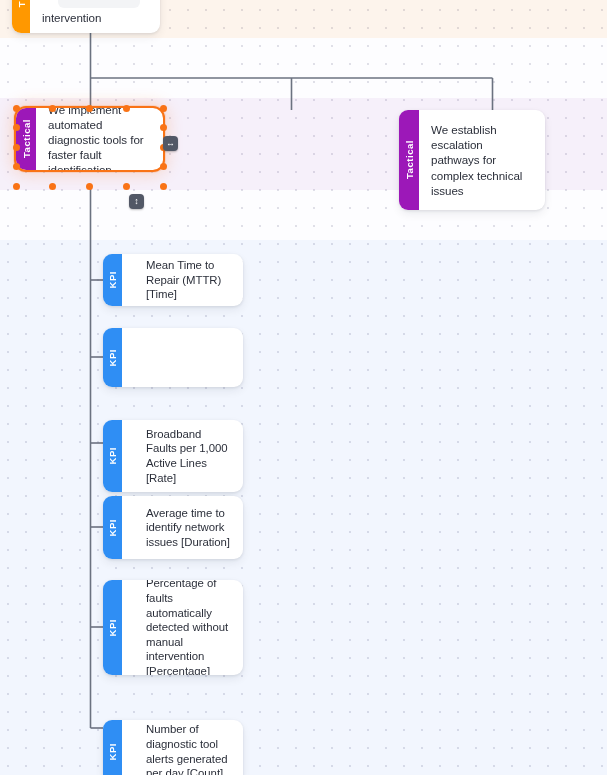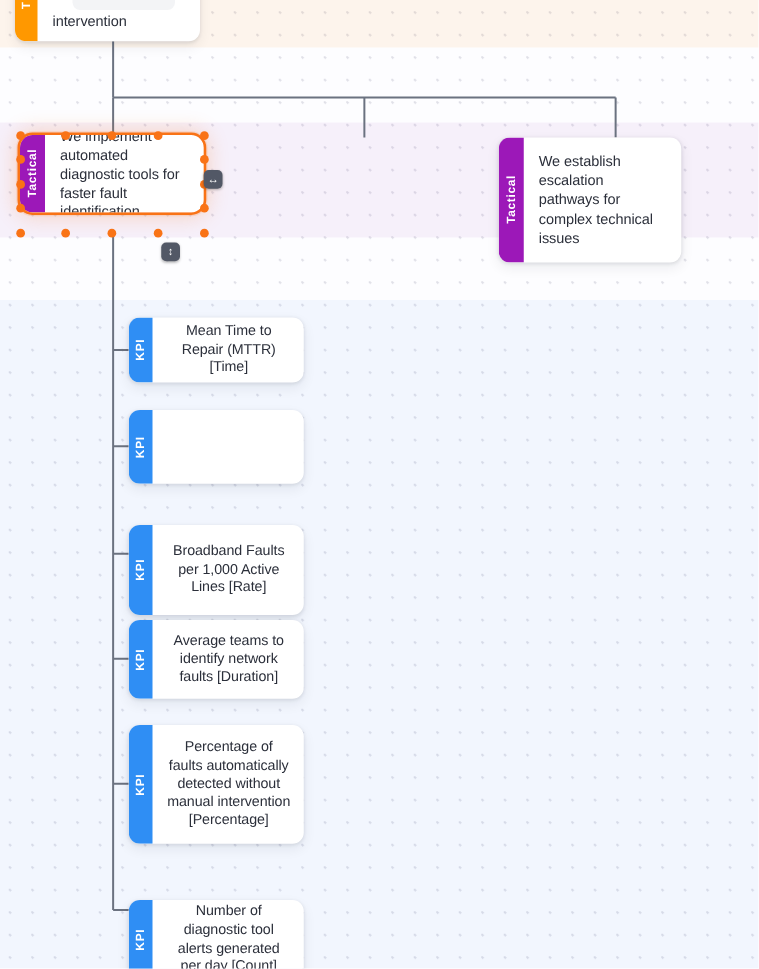--- a/index.html
+++ b/index.html
@@ -124,21 +124,21 @@
     text-align: center;
     z-index: 9;
     box-shadow: 0 1px 2px rgba(0,0,0,.25);
   }
 
   
   .kpi {
     left: 103px;
     width: 140px;
   }
-  .kpi .node-body { padding: 8px 10px 8px 11px; text-align: center; }
+  .kpi .node-body { padding: 8px 10px 8px 24px; }
   .kpi .node-body p { font-size: 11.4px; line-height: 14.6px; }
 
   #kpi-1 { top: 254px; height: 52px; }
   #kpi-2 { top: 328px; height: 59px; }
   #kpi-3 { top: 420px; height: 72px; }
   #kpi-4 { top: 496px; height: 63px; }
   #kpi-5 { top: 580px; height: 95px; }
   #kpi-6 { top: 720px; height: 63px; }
 
   
@@ -260,21 +260,21 @@
     <div class="node-body">
       <p>Broadband Faults per 1,000 Active Lines [Rate]</p>
     </div>
   </div>
 
   <div class="node kpi" id="kpi-4">
     <div class="node-accent acc-kpi">
       <span>KPI</span>
     </div>
     <div class="node-body">
-      <p>Average teams to identify network faults [Duration]</p>
+      <p>Average time to identify network issues [Duration]</p>
     </div>
   </div>
 
   <div class="node kpi" id="kpi-5">
     <div class="node-accent acc-kpi">
       <span>KPI</span>
     </div>
     <div class="node-body">
       <p>Percentage of faults automatically detected without manual intervention [Percentage]</p>
     </div>

